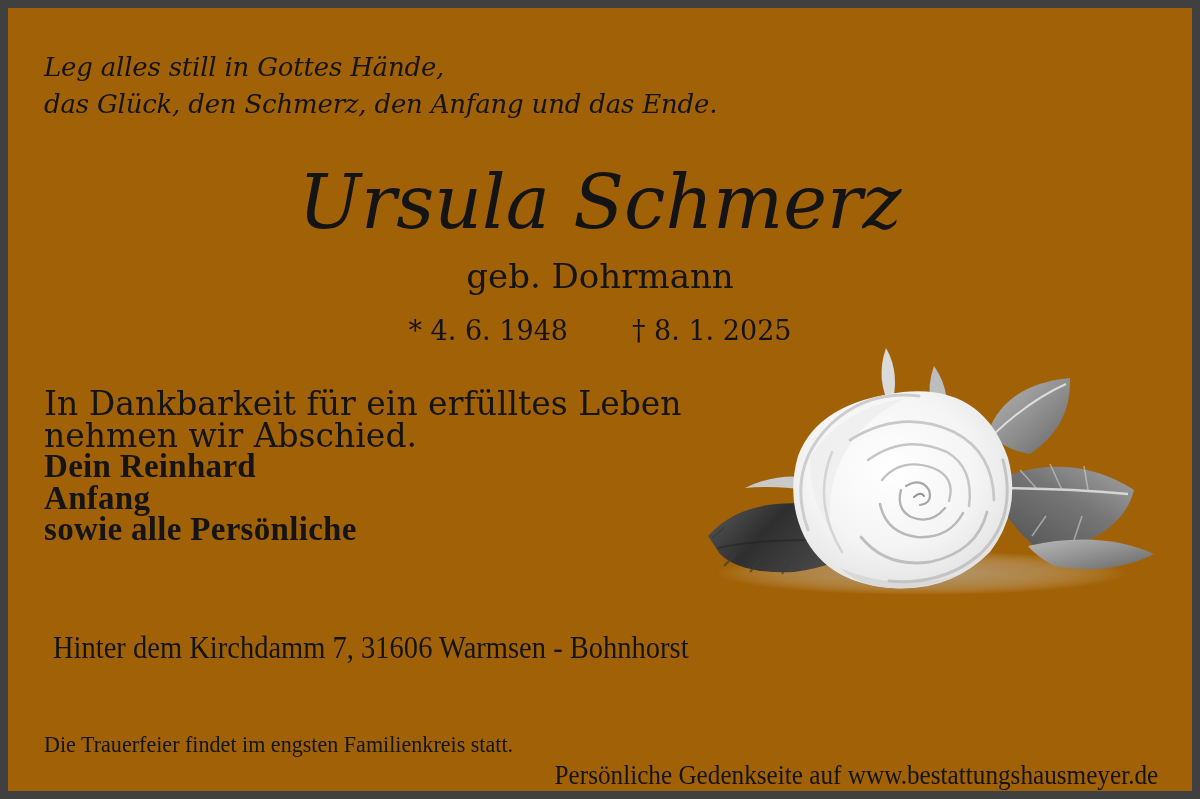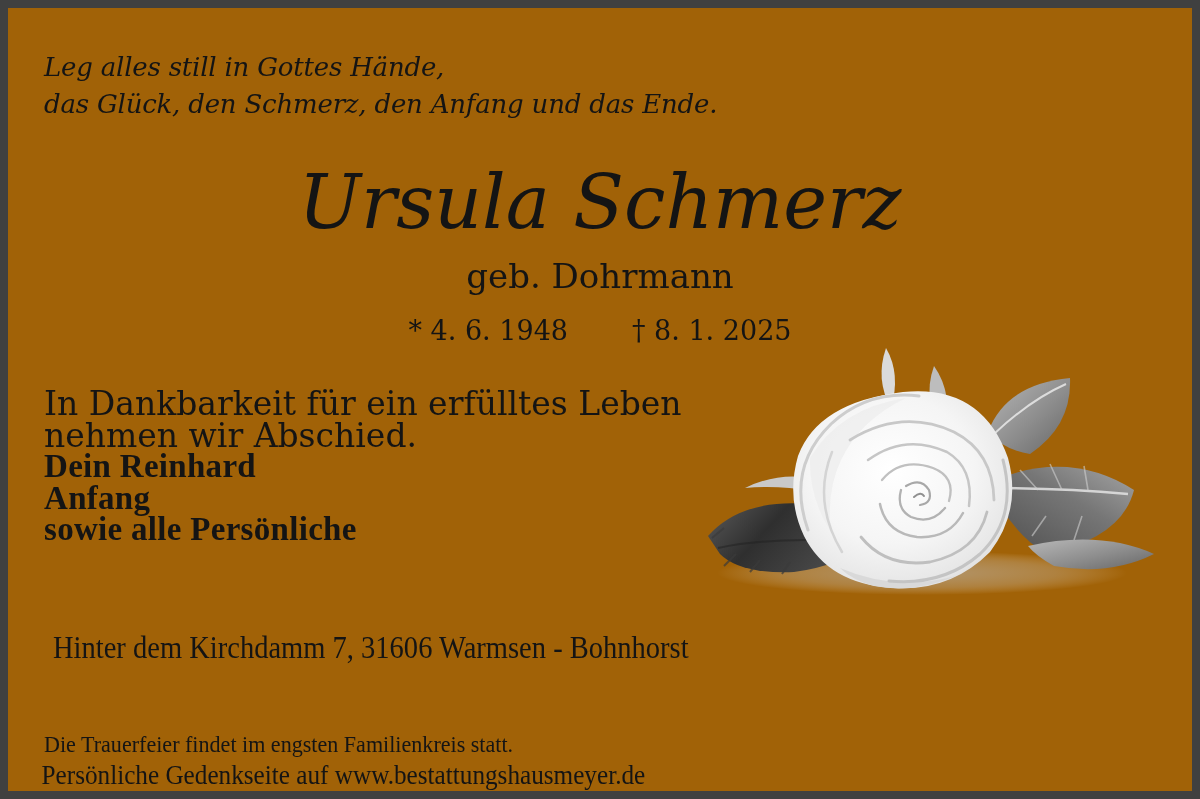--- a/index.html
+++ b/index.html
@@ -48,21 +48,21 @@
   }
   .address .squeeze,.ceremony .squeeze{
     display:inline-block;transform:scaleX(0.92);transform-origin:left center;
   }
   .ceremony{
     position:absolute;left:36px;top:699px;
     font-size:24px;line-height:36px;white-space:nowrap;margin-top:19px;
   }
   .footer{
     position:absolute;left:0;right:0;top:751px;
-    text-align:left;font-size:28px;line-height:32px;white-space:nowrap;
+    text-align:right;font-size:28px;line-height:32px;white-space:nowrap;
   }
   .footer .squeeze{display:inline-block;transform:scaleX(0.9);}
 </style>
 </head>
 <body>
 
 <div class="page">
 
   <div class="quote">
     <div>Leg alles still in Gottes Hände,</div>

